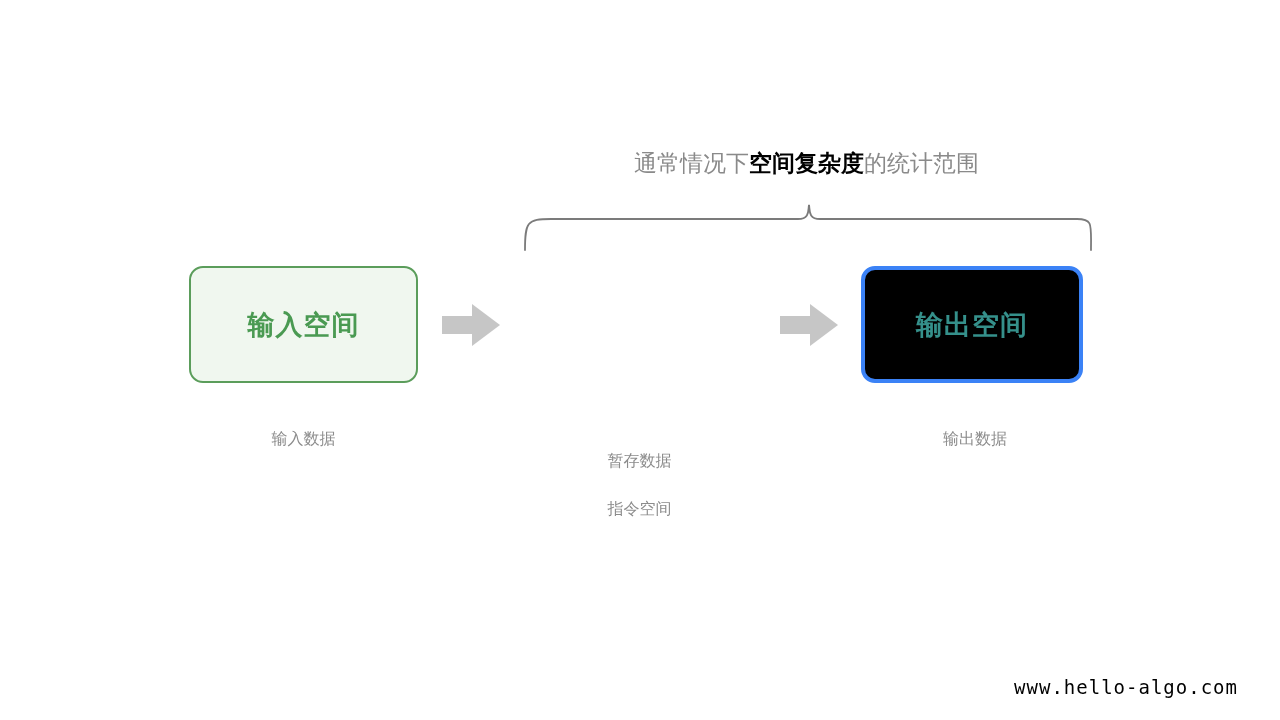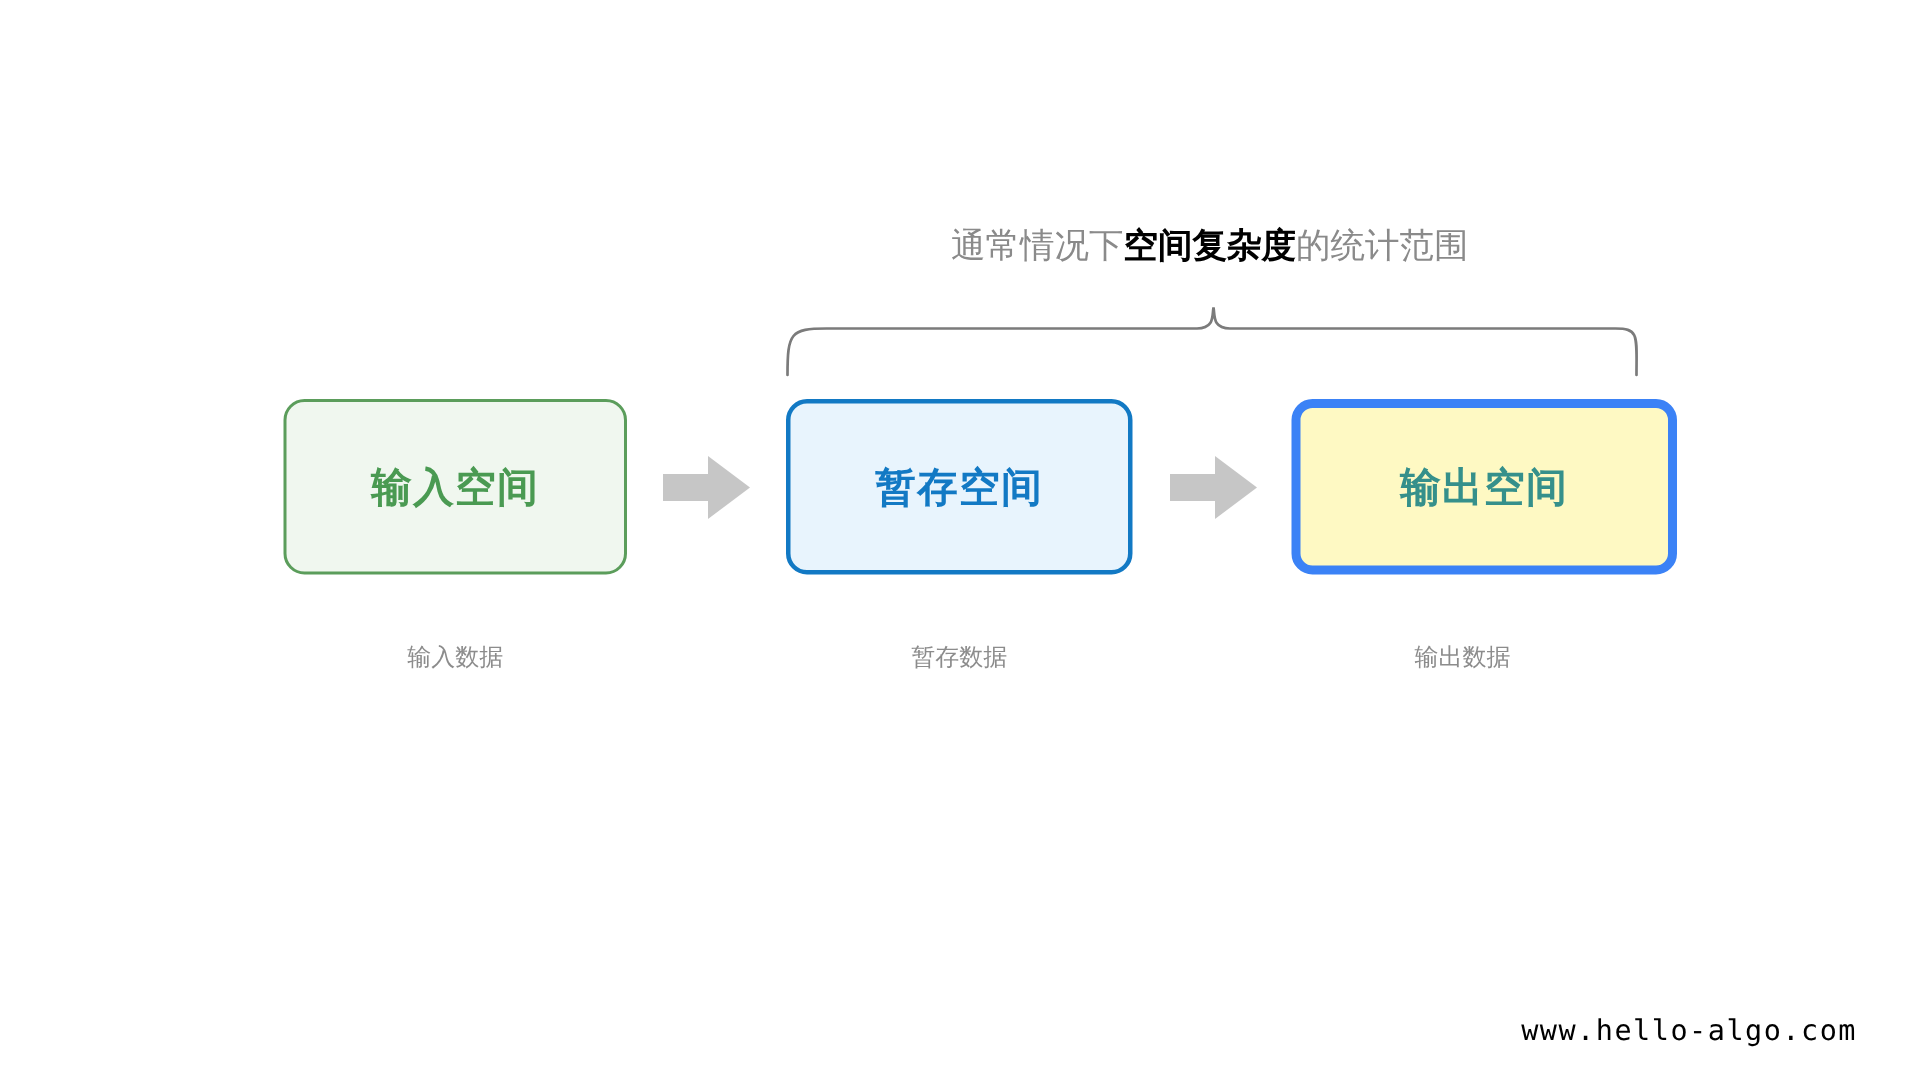--- a/index.html
+++ b/index.html
@@ -73,23 +73,23 @@
   }
   .box-temp {
     left: 524px;
     width: 231px;
     background: #e8f4fd;
     border: 3px solid #1279c4;
     color: #1279c4;
   }
   .box-output {
     left: 861px;
-    width: 257px;
-    background: #fef9c3;
-    border: 6px solid #3b82f6;
+    width: 222px;
+    background: #000000;
+    border: 4px solid #3b82f6;
     color: #35908b;
   }
 
   
   .arrow {
     position: absolute;
     top: 302px;
     width: 58px;
     height: 46px;
   }
@@ -98,21 +98,21 @@
 
   
   .caption-col {
     position: absolute;
     text-align: center;
     font-size: 16px;
     line-height: 48px;
     color: #8c8c8c;
   }
   .cap-input  { left: 189px; top: 415px; width: 229px; }
-  .cap-temp   { left: 524px; top: 415px; width: 231px; }
+  .cap-temp   { left: 524px; top: 437px; width: 231px; }
   .cap-output { left: 861px; top: 415px; width: 228px; font-family: Liberation Serif, serif; }
   .caption-line { white-space: nowrap; }
 
   
   .watermark {
     position: absolute;
     right: 42px;
     bottom: 22px;
     font-family: "DejaVu Sans Mono", "Liberation Mono", monospace;
     font-size: 19px;
@@ -130,42 +130,40 @@
   </div>
 
   <svg class="brace" viewBox="0 0 585 56">
     <path d="M 10 52 C 10 24, 12 21, 36 21 L 283 21 C 295 21, 293 12, 294 7 C 295 12, 293 21, 305 21 L 562 21 C 578 21, 576 26, 576 52" fill="none" stroke="#7b7b7b" stroke-width="1.8" stroke-linecap="round"></path>
   </svg>
 
   <div class="box box-input">
     <span>输入空间</span>
   </div>
 
-  <div class="box box-temp">
-    <span>暂存空间</span>
-  </div>
 
   <div class="box box-output">
     <span>输出空间</span>
   </div>
 
   <svg class="arrow arrow-1" viewBox="0 0 58 46">
     <path d="M 0 14 L 30 14 L 30 2 L 58 23 L 30 44 L 30 32 L 0 32 Z" fill="#c6c6c6"></path>
   </svg>
 
   <svg class="arrow arrow-2" viewBox="0 0 58 46">
     <path d="M 0 14 L 30 14 L 30 2 L 58 23 L 30 44 L 30 32 L 0 32 Z" fill="#c6c6c6"></path>
   </svg>
 
   <div class="caption-col cap-input">
     <div class="caption-line">输入数据</div>
   </div>
 
   <div class="caption-col cap-temp">
     <div class="caption-line">暂存数据</div>
+    <div class="caption-line">指令空间</div>
   </div>
 
   <div class="caption-col cap-output">
     <div class="caption-line">输出数据</div>
   </div>
 
   <div class="watermark">www.hello-algo.com</div>
 
 </div>
 

